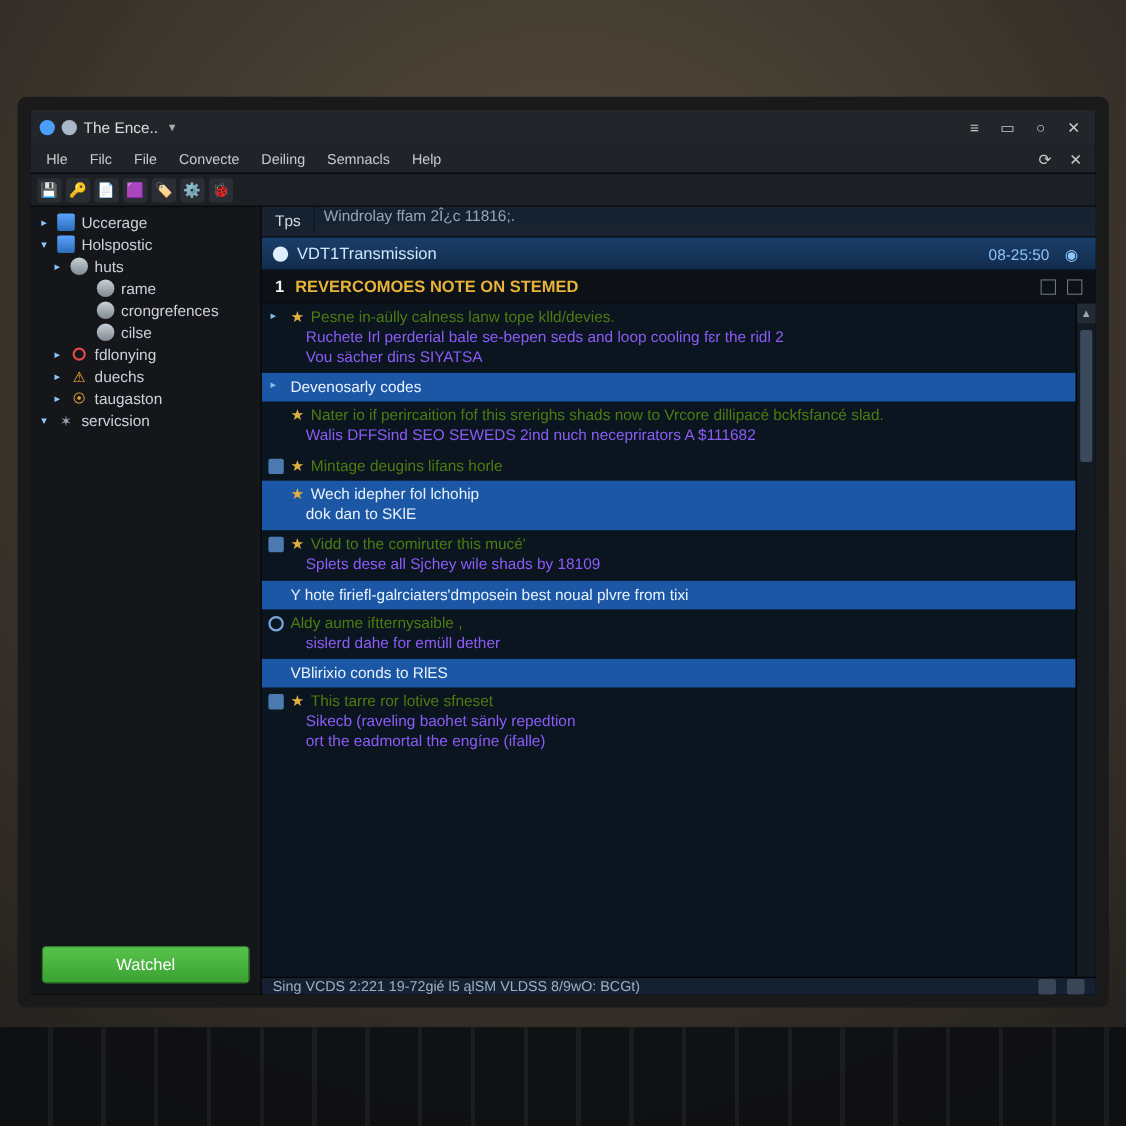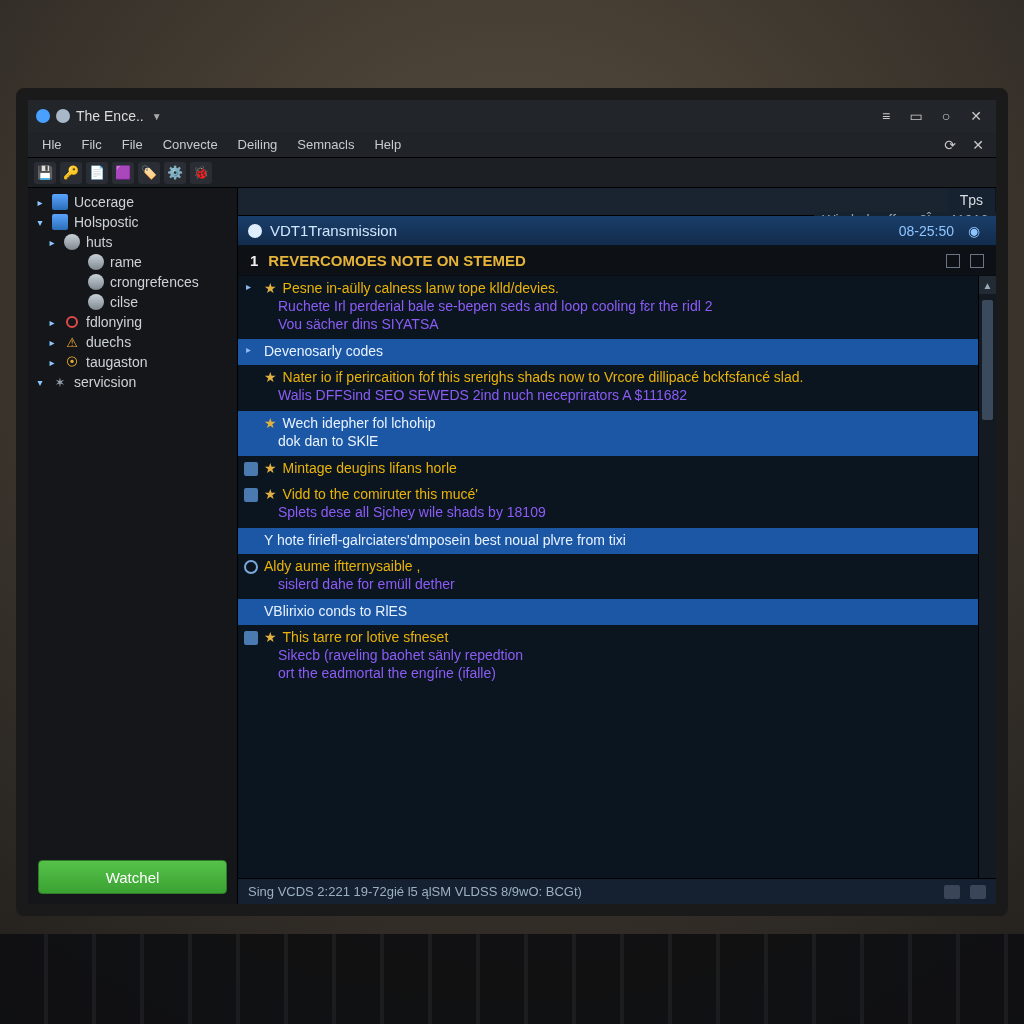--- a/index.html
+++ b/index.html
@@ -67,21 +67,21 @@
   margin:10px; height:34px; border-radius:4px;
   background:linear-gradient(#56c24a,#3aa232); color:#fff; font-size:15px;
   display:flex; align-items:center; justify-content:center; cursor:pointer;
   border:1px solid #2e7a26;
 }
 
 
 .content { flex:1; display:flex; flex-direction:column; background:#0b1520; min-width:0; }
 
 
-.tabsrow { height:28px; background:#1a2430; display:flex; align-items:flex-end; border-bottom:1px solid #000; font-size:14px;flex-direction:column; }
+.tabsrow { height:28px; background:#1a2430; display:flex; align-items:flex-start; border-bottom:1px solid #000; font-size:14px; }
 .tab { padding:4px 12px; background:#2c3844; color:#d8dde2; border-right:1px solid #0b1520; display:flex; align-items:center; cursor:pointer; }
 .tab.active { background:#162230; }
 .tabsrow .filler { flex:1; background:#162230; color:#9aa6b2; display:flex; align-items:center; padding-left:8px; }
 
 
 .sectionbar {
   height:30px; background:linear-gradient(#1a3e6a,#122c4c); display:flex; align-items:center;
   padding:0 10px; color:#cfe6ff; font-size:15px; border-bottom:1px solid #0a1524;
 }
 .sectionbar .sicon { width:14px; height:14px; border-radius:50%; background:#dfeeff; margin-right:8px; }
@@ -97,34 +97,34 @@
 .banner .spacer { flex:1; }
 .banner .bicon { width:14px; height:14px; border:1px solid #6a7684; display:inline-block; }
 
 
 .listwrap { flex:1; display:flex; min-height:0; }
 .list { flex:1; overflow:hidden; font-size:14px; }
 .row { padding:4px 10px 6px 26px; position:relative; color:#d8e0e8; }
 .row.hl { background:#1b57a5; }
 .row .rtw { position:absolute; left:8px; top:5px; color:#8abaf0; font-size:10px; }
 .row .star { color:#e0b040; margin-right:6px; }
-.row .title { color:#eab308; }
+.row .title { color:#4d7c0f; }
 .row.hl .title { color:#e8f2ff; }
 .row .body { color:#8b5cf6; padding-left:14px; padding-top:2px; line-height:1.25; }
 .row.hl .body { color:#eaf2fc; }
 .row .gicon { position:absolute; left:6px; top:6px; width:14px; height:14px; }
 
 .scrollbar { width:18px; background:#141a22; border-left:1px solid #000; position:relative; }
 .scrollbar .thumb { position:absolute; left:3px; right:3px; top:24px; height:120px; background:#3a4a5c; border-radius:2px; }
 .scrollbar .abtn { position:absolute; left:0; right:0; height:18px; background:#222a34; color:#9ab; display:flex; align-items:center; justify-content:center; cursor:pointer; font-size:10px; }
 .sb-up { top:0; }
 
 
 .statusbar {
-  height:26px; background:#152030; border-top:1px solid #000; display:flex; align-items:center;
+  height:16px; background:#152030; border-top:1px solid #000; display:flex; align-items:center;
   padding:0 10px; color:#9cb0c4; font-size:13px;
 }
 .statusbar .spacer { flex:1; }
 .statusbar .sicon { width:16px; height:14px; background:#3a4658; margin-left:10px; border-radius:2px; display:inline-block; }
 
 
 .kb { position:absolute; left:0; right:0; bottom:0; height:90px;
   background:repeating-linear-gradient(90deg,#0e0f11 0 44px,#1a1c1f 44px 48px),#0e0f11;
   opacity:.9; }
 </style>
@@ -259,27 +259,27 @@
               <div class="body">Ruchete Irl perderial bale se-bepen seds and loop cooling fɛr the ridl 2<br>Vou sächer dins SIYATSA</div>
             </div>
             <div class="row hl">
               <span class="rtw">▸</span>
               <div><span class="title">Devenosarly codes</span></div>
             </div>
             <div class="row">
               <div><span class="star">★</span><span class="title">Nater io if perircaition fof this srerighs shads now to Vrcore dillipacé bckfsfancé slad.</span></div>
               <div class="body">Walis DFFSind SEO SEWEDS 2ind nuch neceprirators A $111682</div>
             </div>
+            <div class="row">
+              <span class="gicon" style="background:#4a7ab0;border-radius:2px"></span>
+              <div><span class="star">★</span><span class="title">Mintage deugins lifans horle</span></div>
+            </div>
             <div class="row hl">
               <div><span class="star">★</span><span class="title">Wech idepher fol lchohip</span></div>
               <div class="body">dok dan to SKlE</div>
-            </div>
-            <div class="row">
-              <span class="gicon" style="background:#4a7ab0;border-radius:2px"></span>
-              <div><span class="star">★</span><span class="title">Mintage deugins lifans horle</span></div>
             </div>
             <div class="row">
               <span class="gicon" style="background:#4a7ab0;border-radius:2px"></span>
               <div><span class="star">★</span><span class="title">Vidd to the comiruter this mucé'</span></div>
               <div class="body">Splets dese all Sjchey wile shads by 18109</div>
             </div>
             <div class="row hl">
               <div><span class="title">Y hote firiefl-galrciaters'dmposein best noual plvre from tixi</span></div>
             </div>
             <div class="row">

